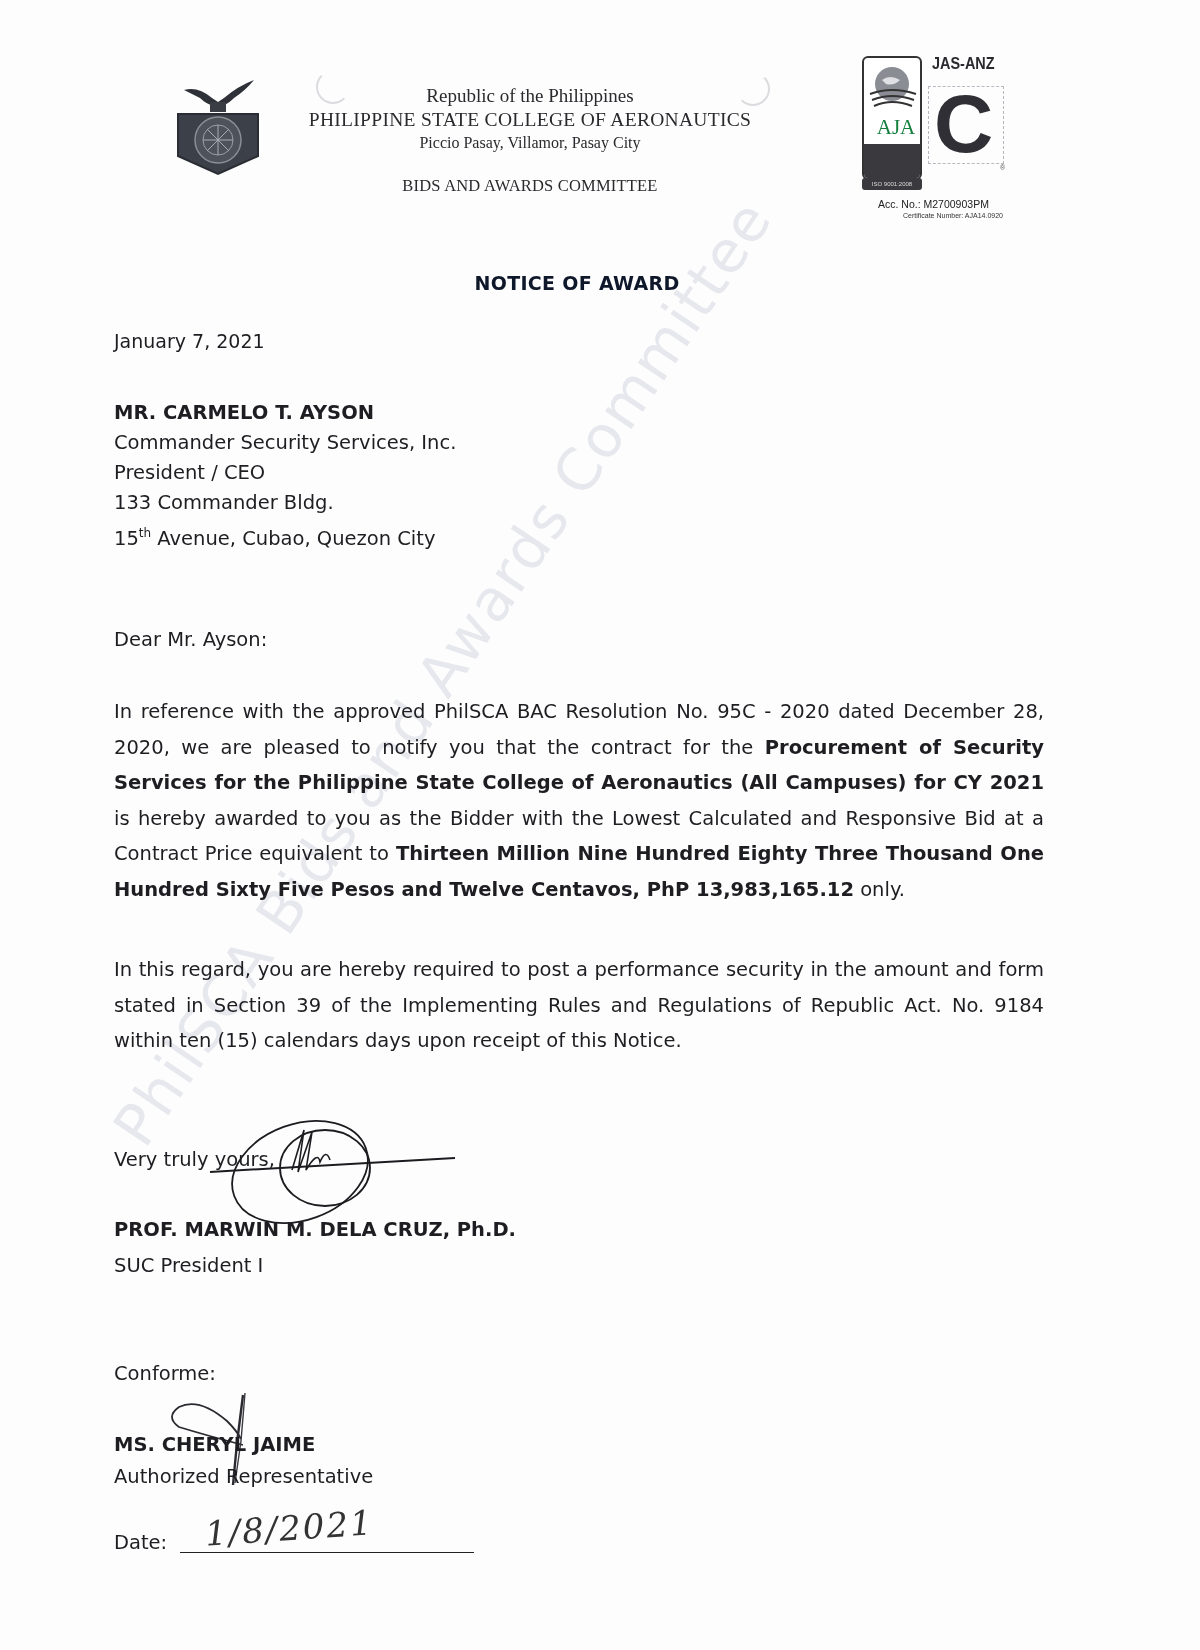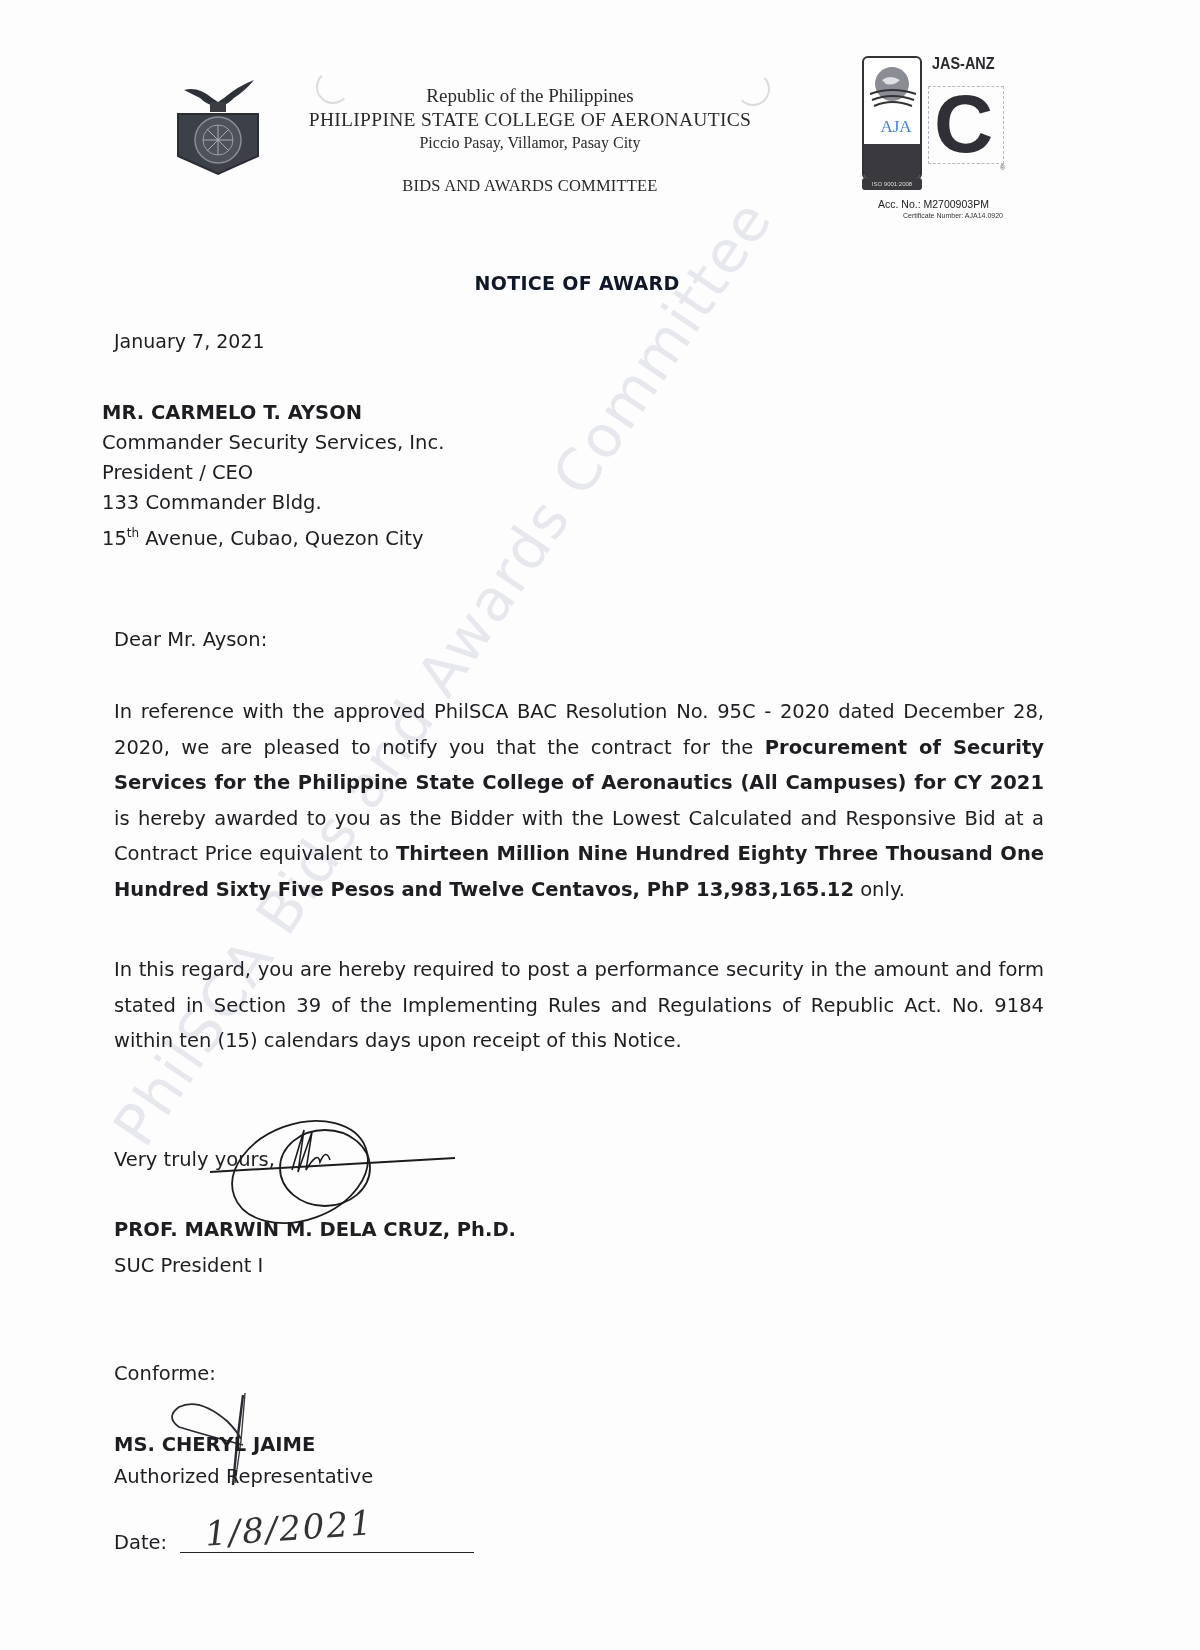--- a/index.html
+++ b/index.html
@@ -17,39 +17,39 @@
   .header-center .college { font-size: 19.5px; line-height: 24px; letter-spacing: 0.3px; }
   .header-center .address { font-size: 16px; line-height: 22px; }
   .header-center .committee { font-size: 16.5px; margin-top: 22px; letter-spacing: 0.2px; }
   .punch { position: absolute; width: 30px; height: 30px; border-radius: 50%;
     border: 2px solid #e6e6ea; border-color: transparent transparent #dcdce0 #dcdce0; }
 
   .cert { position: absolute; left: 858px; top: 52px; width: 150px; height: 170px; }
   .aja-box { position: absolute; left: 4px; top: 4px; width: 56px; height: 120px;
     border: 2px solid #333; border-radius: 6px; background: #fff; overflow: hidden; }
   .aja-text { position: absolute; left: 0; width: 64px; top: 56px; text-align: center;
-    font-family: "Liberation Serif", serif; font-size: 17px; color: #3b82f6; line-height: 26px; }
+    font-family: "Liberation Serif", serif; font-size: 21px; color: #15803d; line-height: 26px; }
   .aja-band { position: absolute; left: 0; bottom: 0; width: 56px; height: 34px; background: #3a3a3e; }
   .iso-band { position: absolute; left: 4px; top: 126px; width: 60px; height: 12px; background: #3a3a3e;
     border-radius: 3px; color: #ddd; font-size: 6px; text-align: center; line-height: 12px; }
   .jas-label { position: absolute; left: 74px; top: 2px; font-family: "Liberation Sans", sans-serif;
     font-weight: bold; font-size: 17px; color: #2a2a2e; transform: scaleX(0.85); transform-origin: left; }
   .g-box { position: absolute; left: 70px; top: 34px; width: 74px; height: 76px; border: 1px dashed #b8b8c0; }
   .g-mark { position: absolute; left: 76px; top: 30px; font-family: "Liberation Sans", sans-serif;
     font-weight: bold; font-size: 82px; color: #2f2f35; line-height: 84px; }
   .reg-mark { position: absolute; left: 142px; top: 112px; font-size: 7px; color: #555; }
   .acc-no { position: absolute; left: 20px; top: 146px; width: 150px; text-align: left; font-size: 10.5px; color: #222; }
   .cert-no { position: absolute; left: 20px; top: 160px; width: 150px; text-align: center; font-size: 7px; color: #333; }
 
   
   .body-font { font-family: "DejaVu Sans", "Liberation Sans", sans-serif; }
   .title { position: absolute; left: 0; width: 1154px; top: 272px; text-align: center;
     font-size: 19px; font-weight: bold; letter-spacing: 0.3px; color: #0f172a; }
   .date { position: absolute; left: 114px; top: 330px; font-size: 19px; }
-  .addr { position: absolute; left: 102px; top: 398px; font-size: 19.5px; line-height: 30px; }
+  .addr { position: absolute; left: 114px; top: 398px; font-size: 19.5px; line-height: 30px; }
   .addr .name { font-weight: bold; }
   .salutation { position: absolute; left: 114px; top: 628px; font-size: 19.5px; }
   .para { position: absolute; left: 114px; width: 930px; font-size: 19.5px; line-height: 35.5px; text-align: justify; }
   .para b { font-weight: bold; }
   .p1 { top: 694px; }
   .p2 { top: 952px; }
 
   .closing { position: absolute; left: 114px; top: 1148px; font-size: 19.5px; }
   .signer1 { position: absolute; left: 114px; top: 1218px; font-size: 19.5px; font-weight: bold; }
   .signer1-title { position: absolute; left: 114px; top: 1254px; font-size: 19.5px; }

